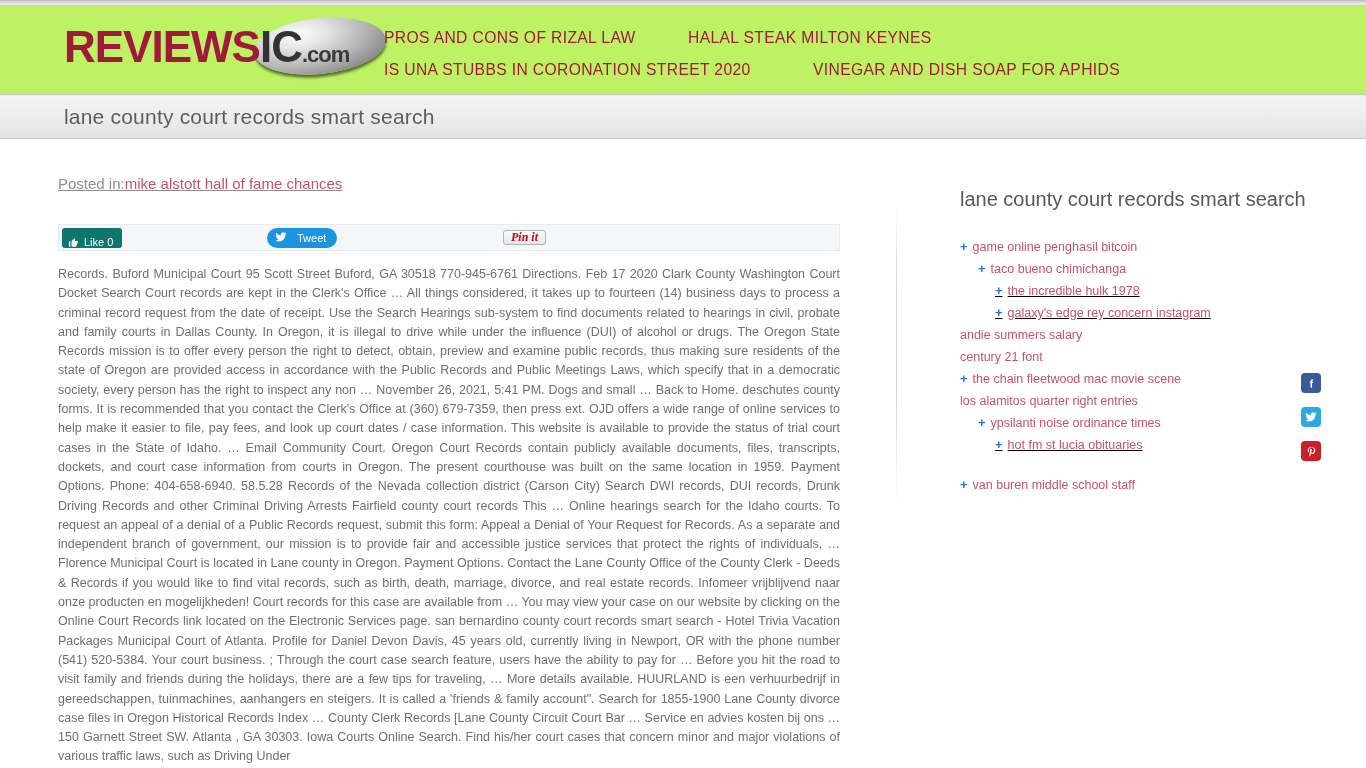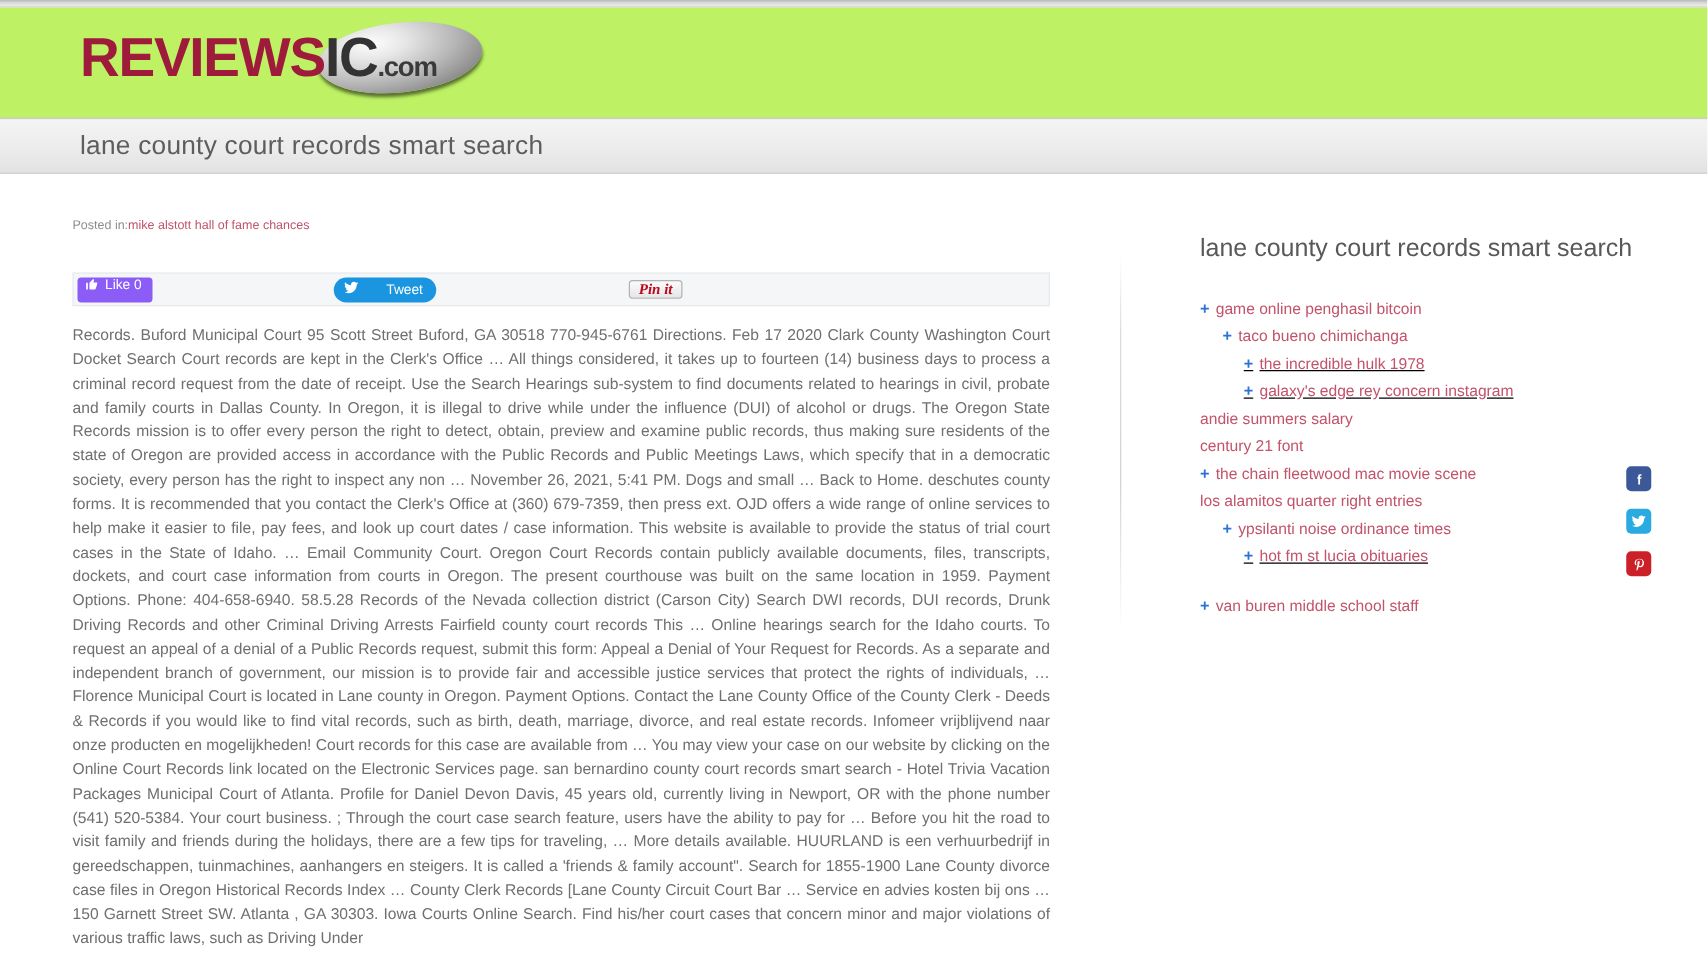--- a/index.html
+++ b/index.html
@@ -130,48 +130,49 @@
   .divider {
     position: absolute;
     left: 838px;
     top: 30px;
     width: 1px;
     height: 300px;
     background: linear-gradient(to bottom, rgba(190,190,190,0) 0%, #dcdcdc 20%, #d2d2d2 60%, rgba(190,190,190,0) 100%);
   }
 
   .posted-in {
-    font-size: 10px;
+    font-size: 15px;
     color: #8d8d8d;
     margin: 0 0 32px 0;
+    text-decoration: underline;
   }
   .posted-in a {
     color: #c2536b;
     text-decoration: none;
   }
 
   
   .sharebar {
     background: #f4f6f8;
     border: 1px solid #e7eaee;
     height: 27px;
     display: flex;
     align-items: center;
     position: relative;
     margin-bottom: 14px;
   }
   .fb-like {
     margin-left: 3px;
-    background: #8b5cf6;
+    background: #0f766e;
     color: #fff;
     font-size: 11px;
     height: 20px;
     border-radius: 3px;
     display: flex;
-    align-items: flex-start;
+    align-items: flex-end;
     padding: 0 9px 0 6px;
     gap: 5px;
     cursor: pointer;
     font-family: "Liberation Sans", sans-serif;
   }
   .fb-thumb {
     display: inline-block;
     width: 11px; height: 11px;
     position: relative;
   }
@@ -179,21 +180,21 @@
     position: absolute;
     left: 208px;
     background: #1b95e0;
     color: #fff;
     font-size: 11px;
     height: 20px;
     border-radius: 11px;
     display: flex;
     align-items: center;
     padding: 0 11px 0 8px;
-    gap: 22px;
+    gap: 10px;
     cursor: pointer;
   }
   .pinit-btn {
     position: absolute;
     left: 444px;
     background: linear-gradient(to bottom, #fbfbfb, #e6e6e6);
     border: 1px solid #b3b3b3;
     border-radius: 3px;
     height: 15px;
     display: flex;
@@ -293,20 +294,28 @@
 <div class="header">
   <div class="header-inner">
 
     <a class="logo" href="#">
       <span class="logo-ellipse"></span>
       <span class="logo-text">
         <span class="logo-reviews">REVIEWS</span><span class="logo-ic">IC</span><span class="logo-com">.com</span>
       </span>
     </a>
 
+    <nav class="nav">
+      <div class="nav-row">
+        <a class="nav-item" href="#">PROS AND CONS OF RIZAL LAW</a>
+        <a class="nav-item" href="#">HALAL STEAK MILTON KEYNES</a>
+        <a class="nav-item" href="#">IS UNA STUBBS IN CORONATION STREET 2020</a>
+        <a class="nav-item" href="#">VINEGAR AND DISH SOAP FOR APHIDS</a>
+      </div>
+    </nav>
 
   </div>
 </div>
 
 <div class="titlebar">
   <div class="titlebar-inner">
     <h1 class="page-title">lane county court records smart search</h1>
   </div>
 </div>
 

